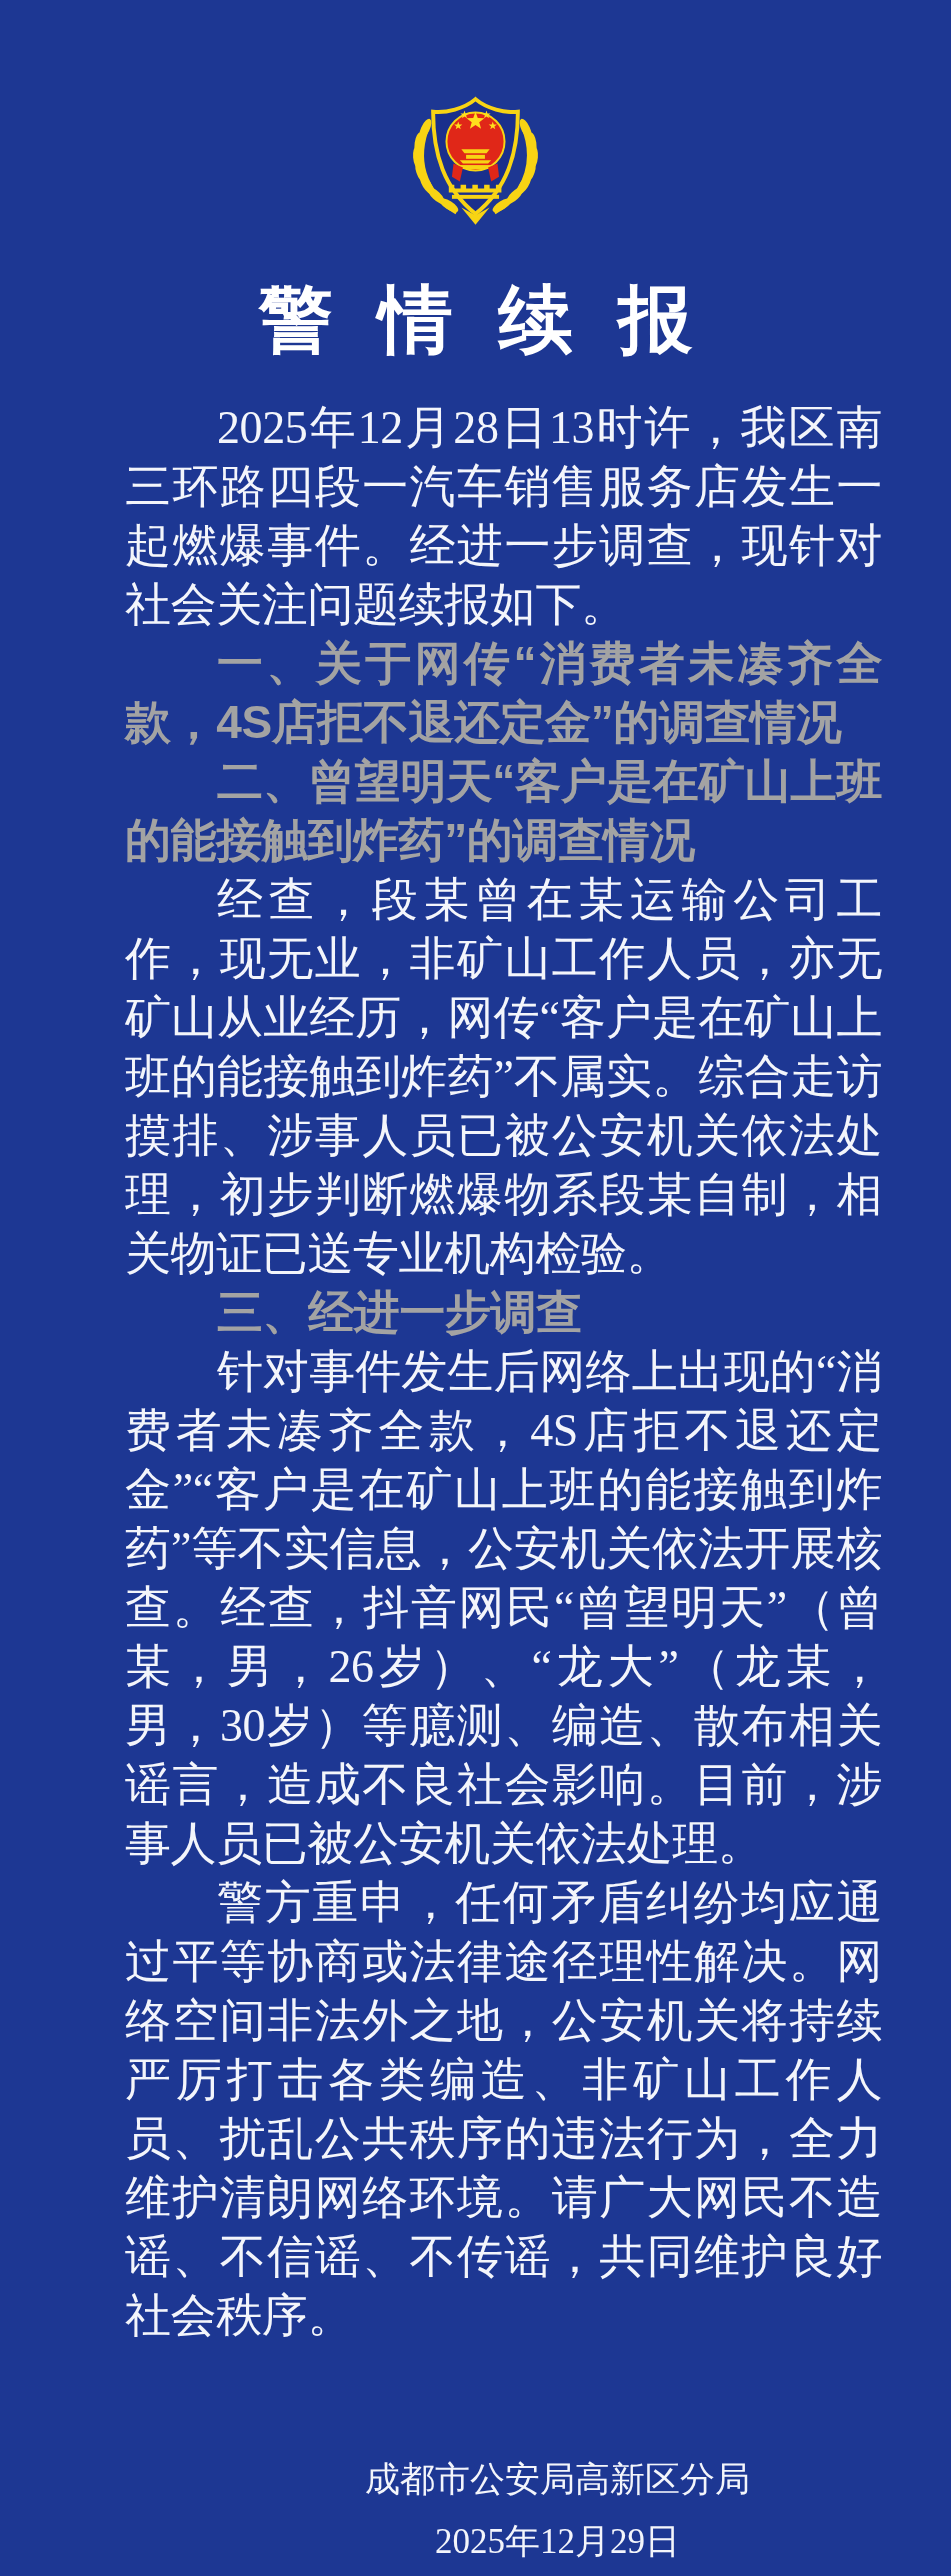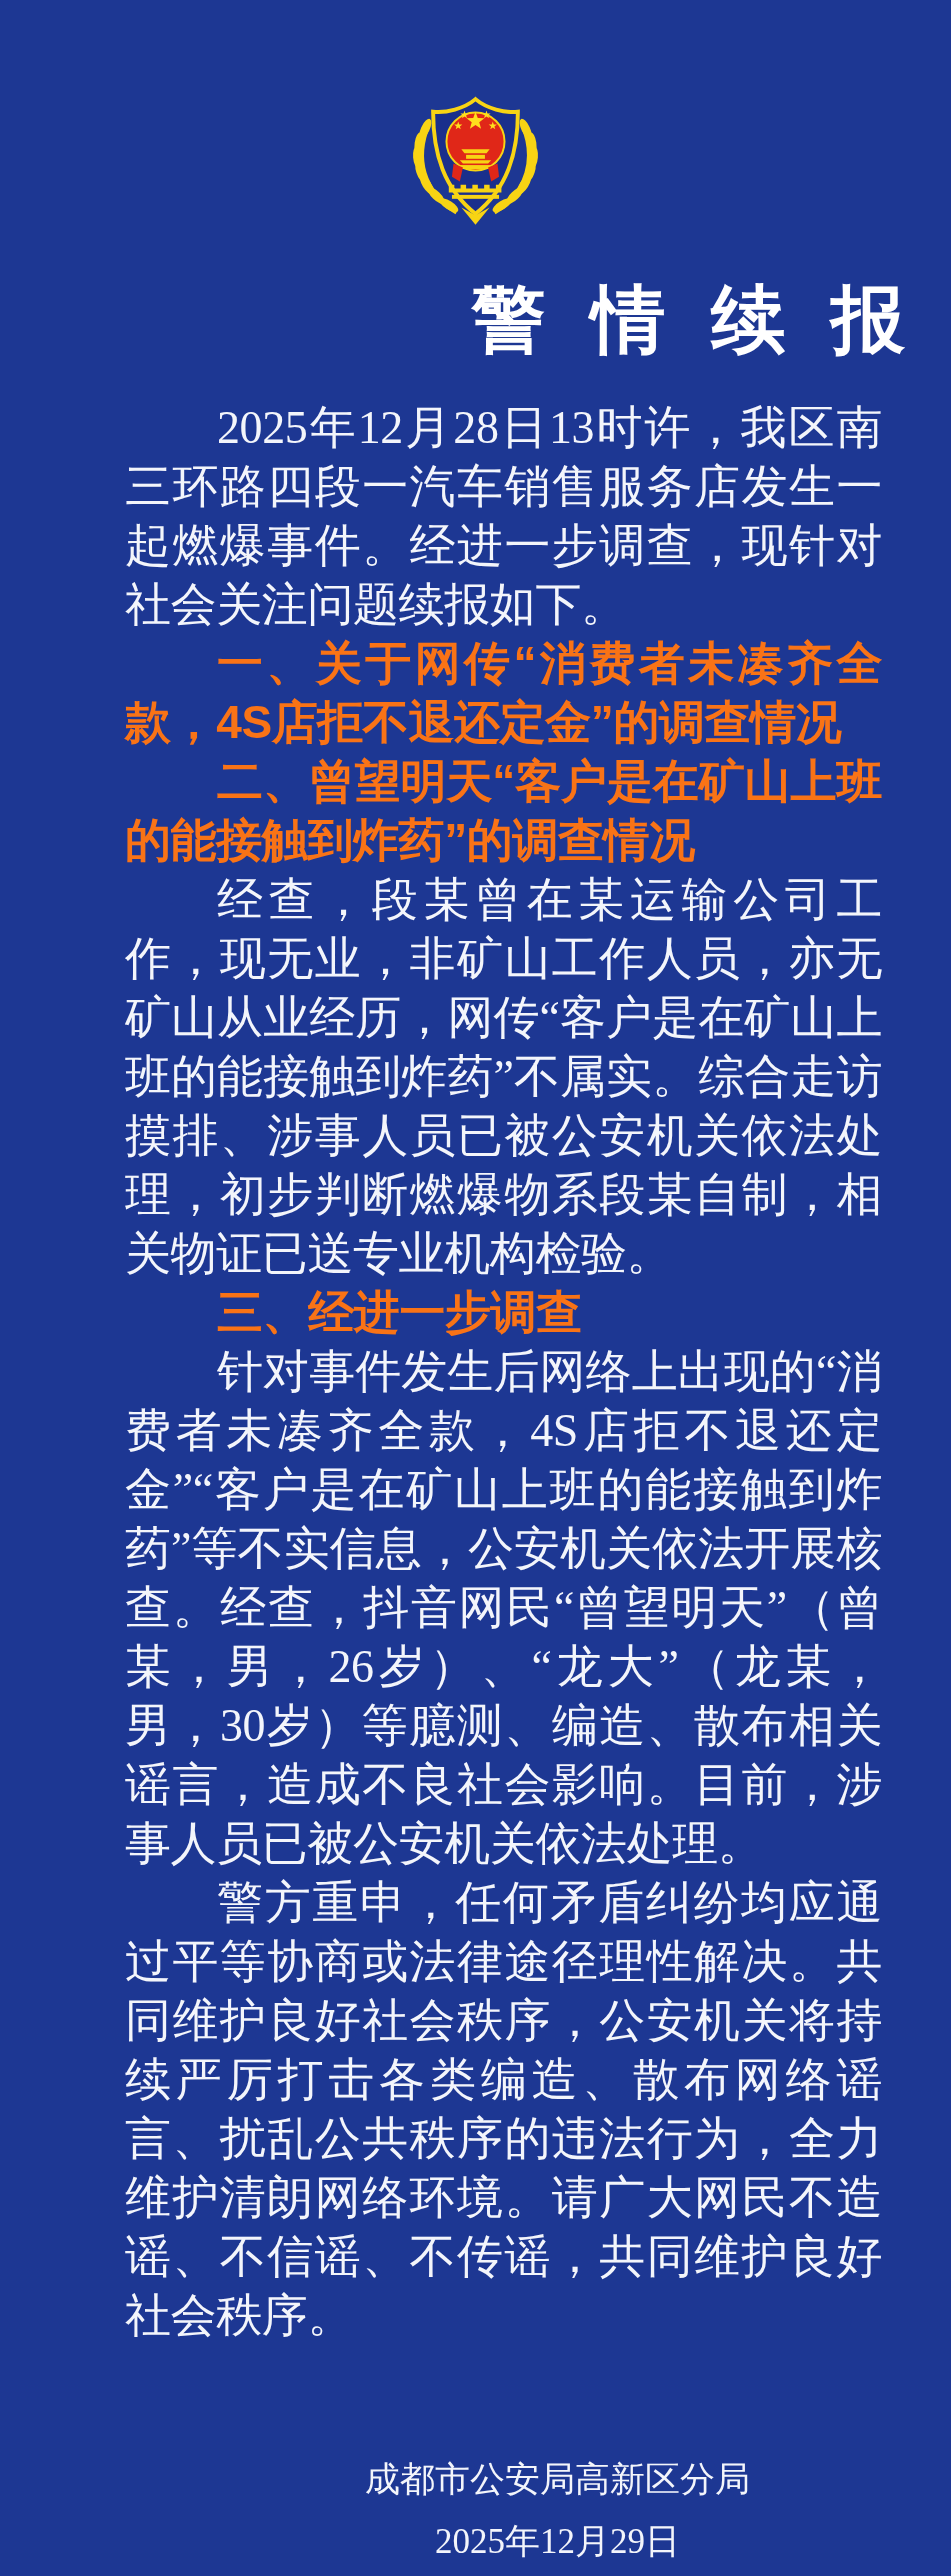--- a/index.html
+++ b/index.html
@@ -13,21 +13,21 @@
     overflow: hidden;
   }
   .badge {
     width: 157px;
     height: 150px;
     margin: 83px auto 0 auto;
   }
   .badge svg { display: block; width: 100%; height: 100%; }
   .title {
     margin: 48px 0 10px 0;
-    text-align: right;
+    text-align: center;
     font-size: 74px;
     line-height: 78px;
     font-weight: bold;
     letter-spacing: 0.62em;
     text-indent: 0.62em;
     color: #ffffff;
     font-family: "Liberation Serif", serif;
   }
   .body {
     margin-top: 39px;
@@ -37,21 +37,21 @@
     letter-spacing: -0.4px;
     text-align: justify;
     color: #f3f5fb;
   }
   .para {
     margin: 0;
     text-indent: 2em;
   }
   .heading {
     font-weight: bold;
-    color: #f97316;
+    color: #a3a3a3;
     font-family: "Liberation Sans", sans-serif;
   }
   .signature {
     margin-top: 104px;
     text-align: center;
     transform: translateX(82px);
     font-size: 35px;
     line-height: 62px;
     color: #f3f5fb;
   }
@@ -129,21 +129,21 @@
     <p class="para">2025年12月28日13时许，我区南三环路四段一汽车销售服务店发生一起燃爆事件。经进一步调查，现针对社会关注问题续报如下。</p>
 
     <p class="para heading">一、关于网传“消费者未凑齐全款，4S店拒不退还定金”的调查情况</p>
 
     <p class="para heading">二、曾望明天“客户是在矿山上班的能接触到炸药”的调查情况</p>
     <p class="para">经查，段某曾在某运输公司工作，现无业，非矿山工作人员，亦无矿山从业经历，网传“客户是在矿山上班的能接触到炸药”不属实。综合走访摸排、涉事人员已被公安机关依法处理，初步判断燃爆物系段某自制，相关物证已送专业机构检验。</p>
 
     <p class="para heading">三、经进一步调查</p>
     <p class="para">针对事件发生后网络上出现的“消费者未凑齐全款，4S店拒不退还定金”“客户是在矿山上班的能接触到炸药”等不实信息，公安机关依法开展核查。经查，抖音网民“曾望明天”（曾某，男，26岁）、“龙大”（龙某，男，30岁）等臆测、编造、散布相关谣言，造成不良社会影响。目前，涉事人员已被公安机关依法处理。</p>
 
-    <p class="para">警方重申，任何矛盾纠纷均应通过平等协商或法律途径理性解决。共同维护良好社会秩序，公安机关将持续严厉打击各类编造、散布网络谣言、扰乱公共秩序的违法行为，全力维护清朗网络环境。请广大网民不造谣、不信谣、不传谣，共同维护良好社会秩序。</p>
+    <p class="para">警方重申，任何矛盾纠纷均应通过平等协商或法律途径理性解决。网络空间非法外之地，公安机关将持续严厉打击各类编造、非矿山工作人员、扰乱公共秩序的违法行为，全力维护清朗网络环境。请广大网民不造谣、不信谣、不传谣，共同维护良好社会秩序。</p>
   </div>
 
   <div class="signature">
     <div>成都市公安局高新区分局</div>
     <div>2025年12月29日</div>
   </div>
 
 
 </div>
 

